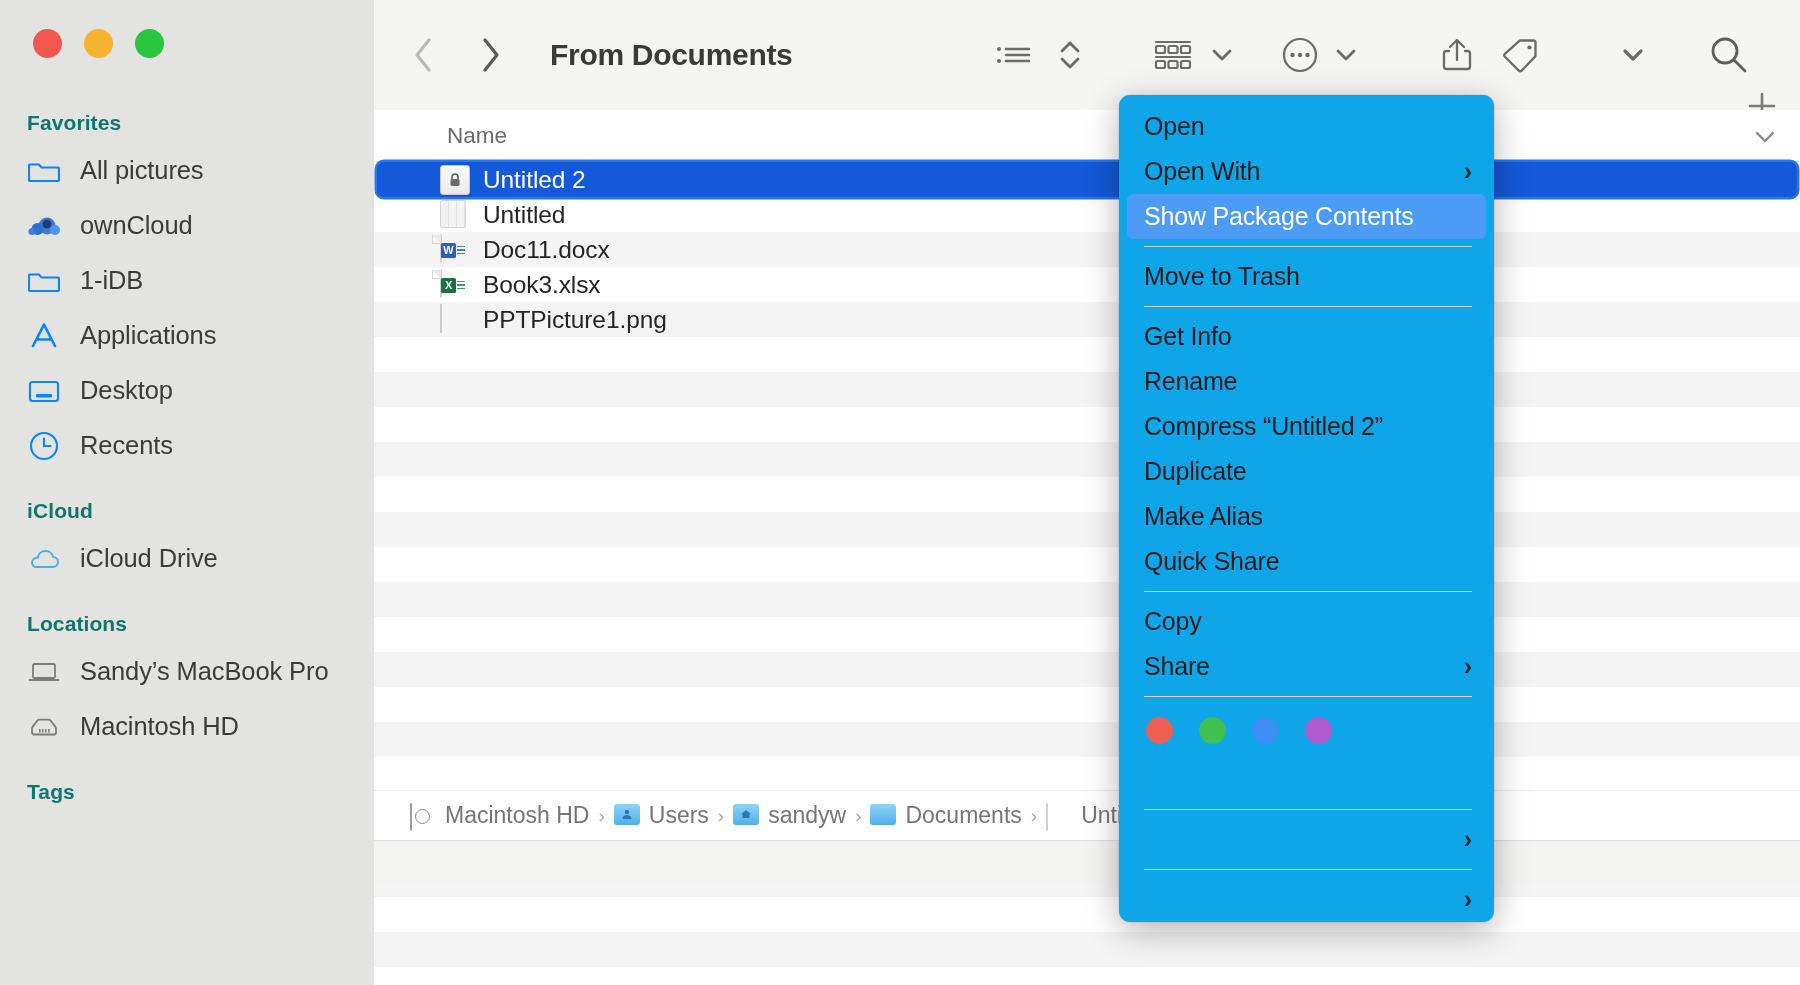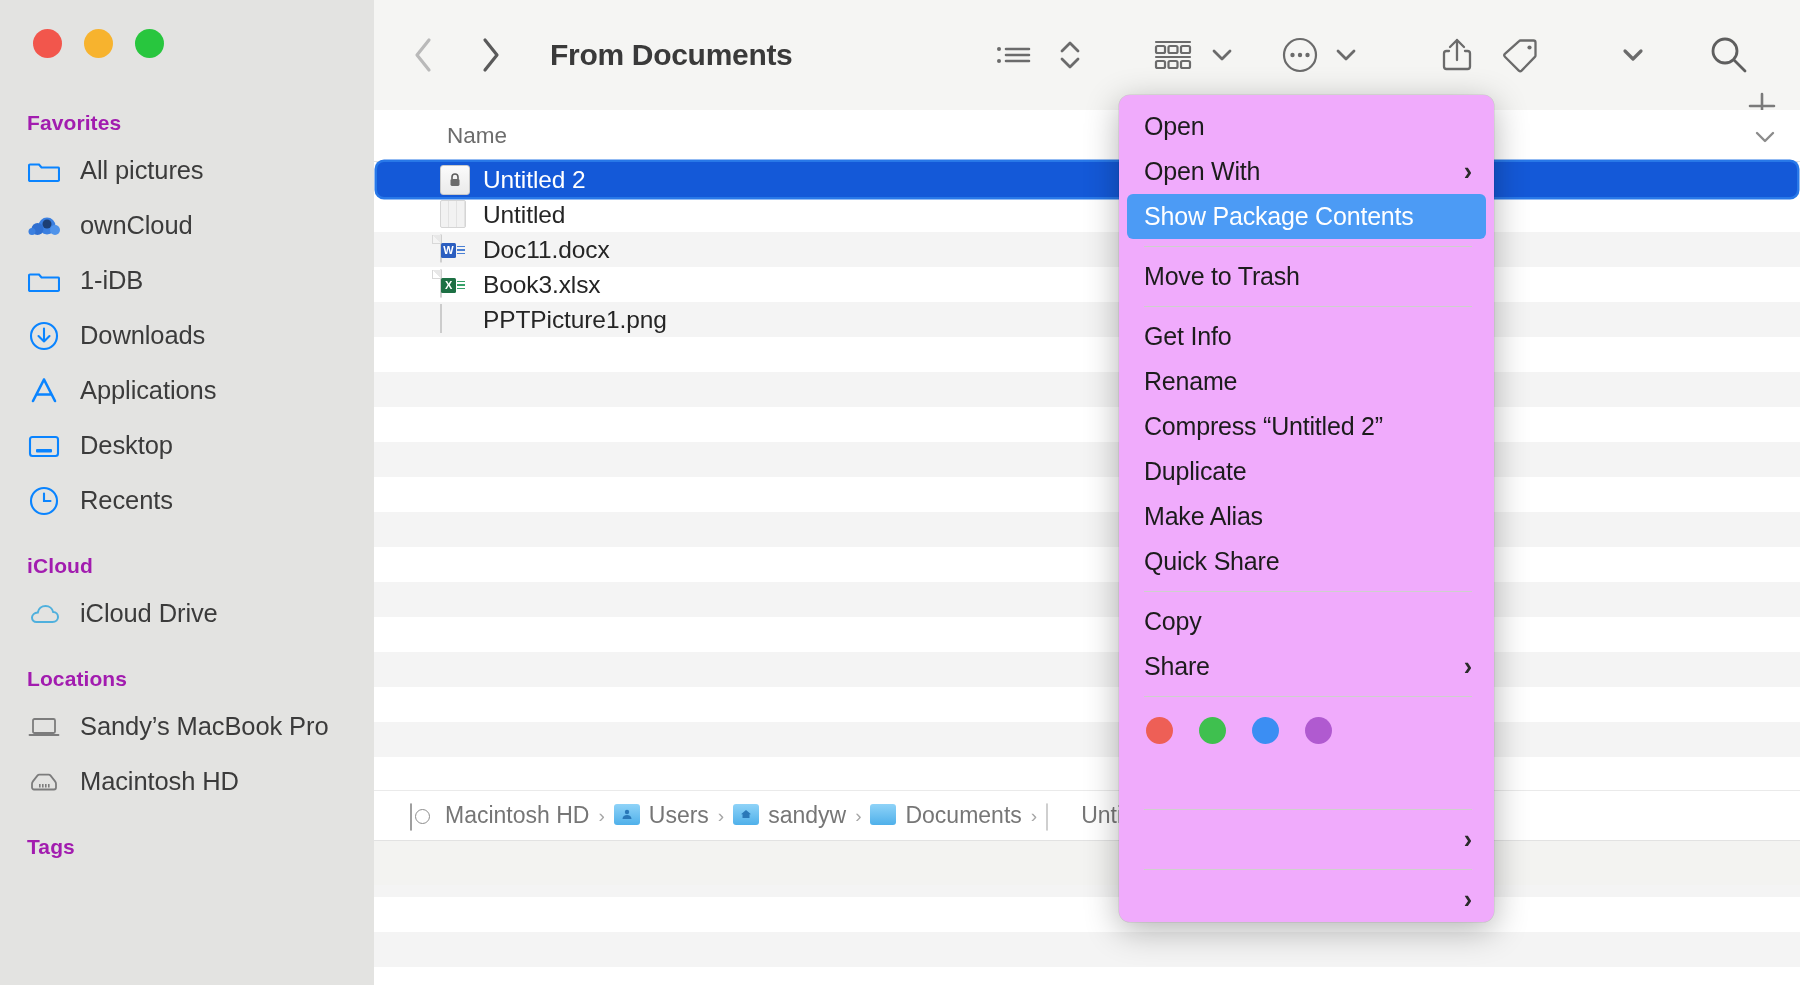--- a/index.html
+++ b/index.html
@@ -23,21 +23,21 @@
     display: flex; gap: 22px;
     padding: 29px 0 0 33px;
   }
   .light { width: 29px; height: 29px; border-radius: 50%; }
   .light.red { background: #f2564c; }
   .light.yellow { background: #f7b32e; }
   .light.green { background: #28c63e; }
 
   .sb-section {
     font-size: 21px; font-weight: bold;
-    color: #a21caf;
+    color: #0f766e;
     padding: 0 0 0 27px;
     margin-top: 26px;
     margin-bottom: 8px;
     letter-spacing: 0.1px;
   }
   .sb-section.first { margin-top: 53px; }
   .sb-item {
     display: flex; align-items: center;
     height: 55px;
     padding-left: 27px;
@@ -269,21 +269,21 @@
     height: 45px;
     background: #f3f3f1;
     border-top: 1px solid #e2e2e2;
   }
 
   
   .ctx-menu {
     position: absolute;
     left: 745px; top: 95px;
     width: 375px;
-    background: #f0abfc;
+    background: #0ea5e9;
     border-radius: 11px;
     box-shadow: 0 8px 34px rgba(0,0,0,0.30), 0 0 0 0.5px rgba(0,0,0,0.12);
     padding: 9px 0 0 0;
     overflow: hidden;
     z-index: 50;
   }
   .ctx-item {
     height: 45px;
     display: flex; align-items: center;
     padding: 0 16px 0 25px;
@@ -353,29 +353,20 @@
 
     <div class="sb-item">
       <span class="sb-icon">
         <svg width="32" height="26" viewBox="0 0 32 26">
           <path d="M2 6.5h9l2.5 3h16.5a1 1 0 011 1V22a1 1 0 01-1 1H2a1 1 0 01-1-1V7.5a1 1 0 011-1z" fill="none" stroke="#0a84ff" stroke-width="2.1"></path>
         </svg>
       </span>
       <span class="sb-label">1-iDB</span>
     </div>
 
-    <div class="sb-item">
-      <span class="sb-icon">
-        <svg width="30" height="30" viewBox="0 0 30 30">
-          <circle cx="15" cy="15" r="13" fill="none" stroke="#0a84ff" stroke-width="2.1"></circle>
-          <path d="M15 7.5v13M9.5 15l5.5 5.5L20.5 15" fill="none" stroke="#0a84ff" stroke-width="2.1" stroke-linecap="round" stroke-linejoin="round"></path>
-        </svg>
-      </span>
-      <span class="sb-label">Downloads</span>
-    </div>
 
     <div class="sb-item">
       <span class="sb-icon">
         <svg width="30" height="30" viewBox="0 0 30 30">
           <path d="M15 3.5L26 25M15 3.5L4 25M8 18.5h14" fill="none" stroke="#0a84ff" stroke-width="2.6" stroke-linecap="round"></path>
         </svg>
       </span>
       <span class="sb-label">Applications</span>
     </div>
 

